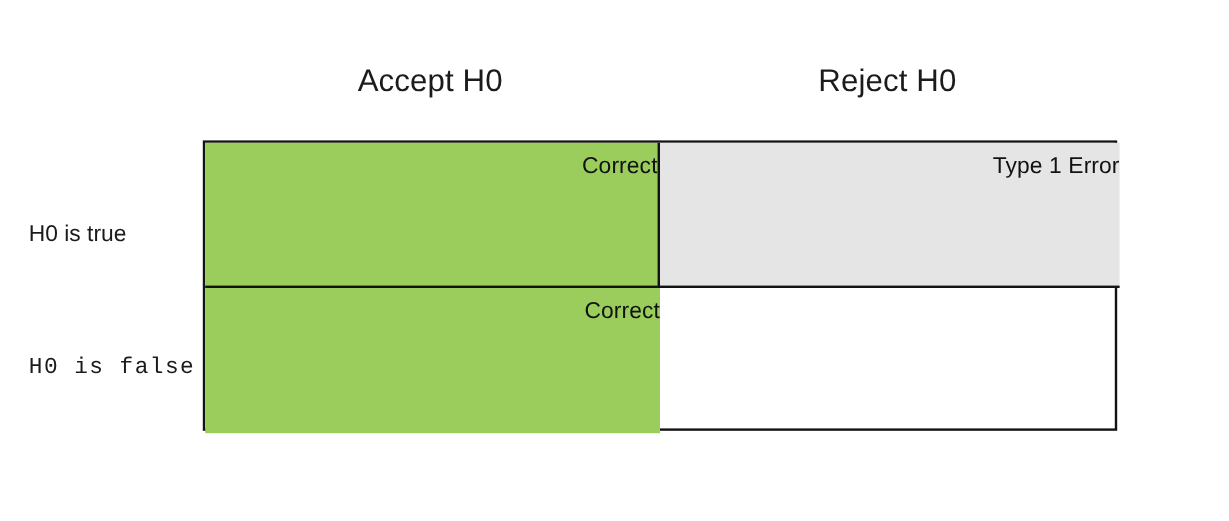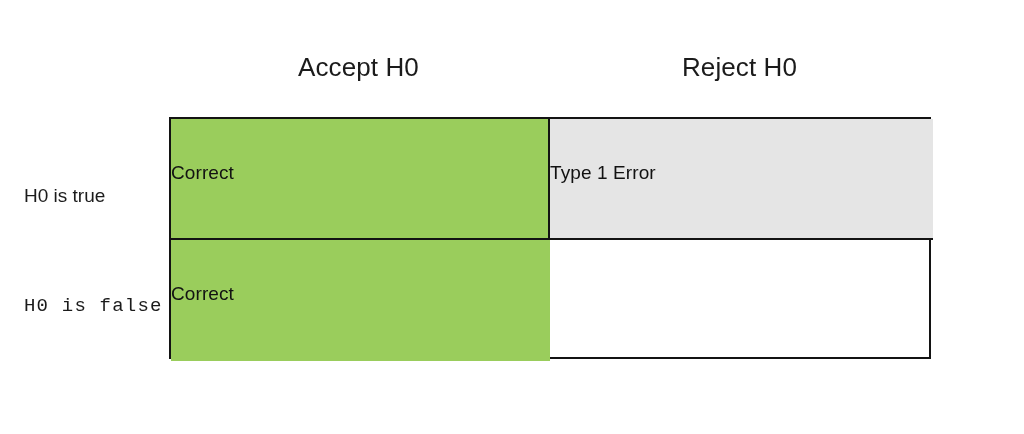--- a/index.html
+++ b/index.html
@@ -80,28 +80,27 @@
     overflow: hidden;
   }
   .cell-col-left  { border-right: 2px solid #131313; }
   .cell-row-top   { border-bottom: 2px solid #131313; }
 
   .cell-label {
     position: absolute;
     top: 7px;
     left: 0;
     right: 0;
-    text-align: left;
+    text-align: right;
     font-family: "Liberation Sans", sans-serif;
     font-size: 19px;
     line-height: 26px;
     color: #121212;
     white-space: nowrap;
     letter-spacing: 0.1px;
-    margin-top: 34px;
   }
 </style>
 </head>
 <body style="background-color: rgb(255, 255, 255);">
 
 <div class="col-header" id="col-head-accept">Accept H0</div>
 
 <div class="col-header" id="col-head-reject">Reject H0</div>
 
 <div class="row-label" id="row-label-true">H0 is true</div>

